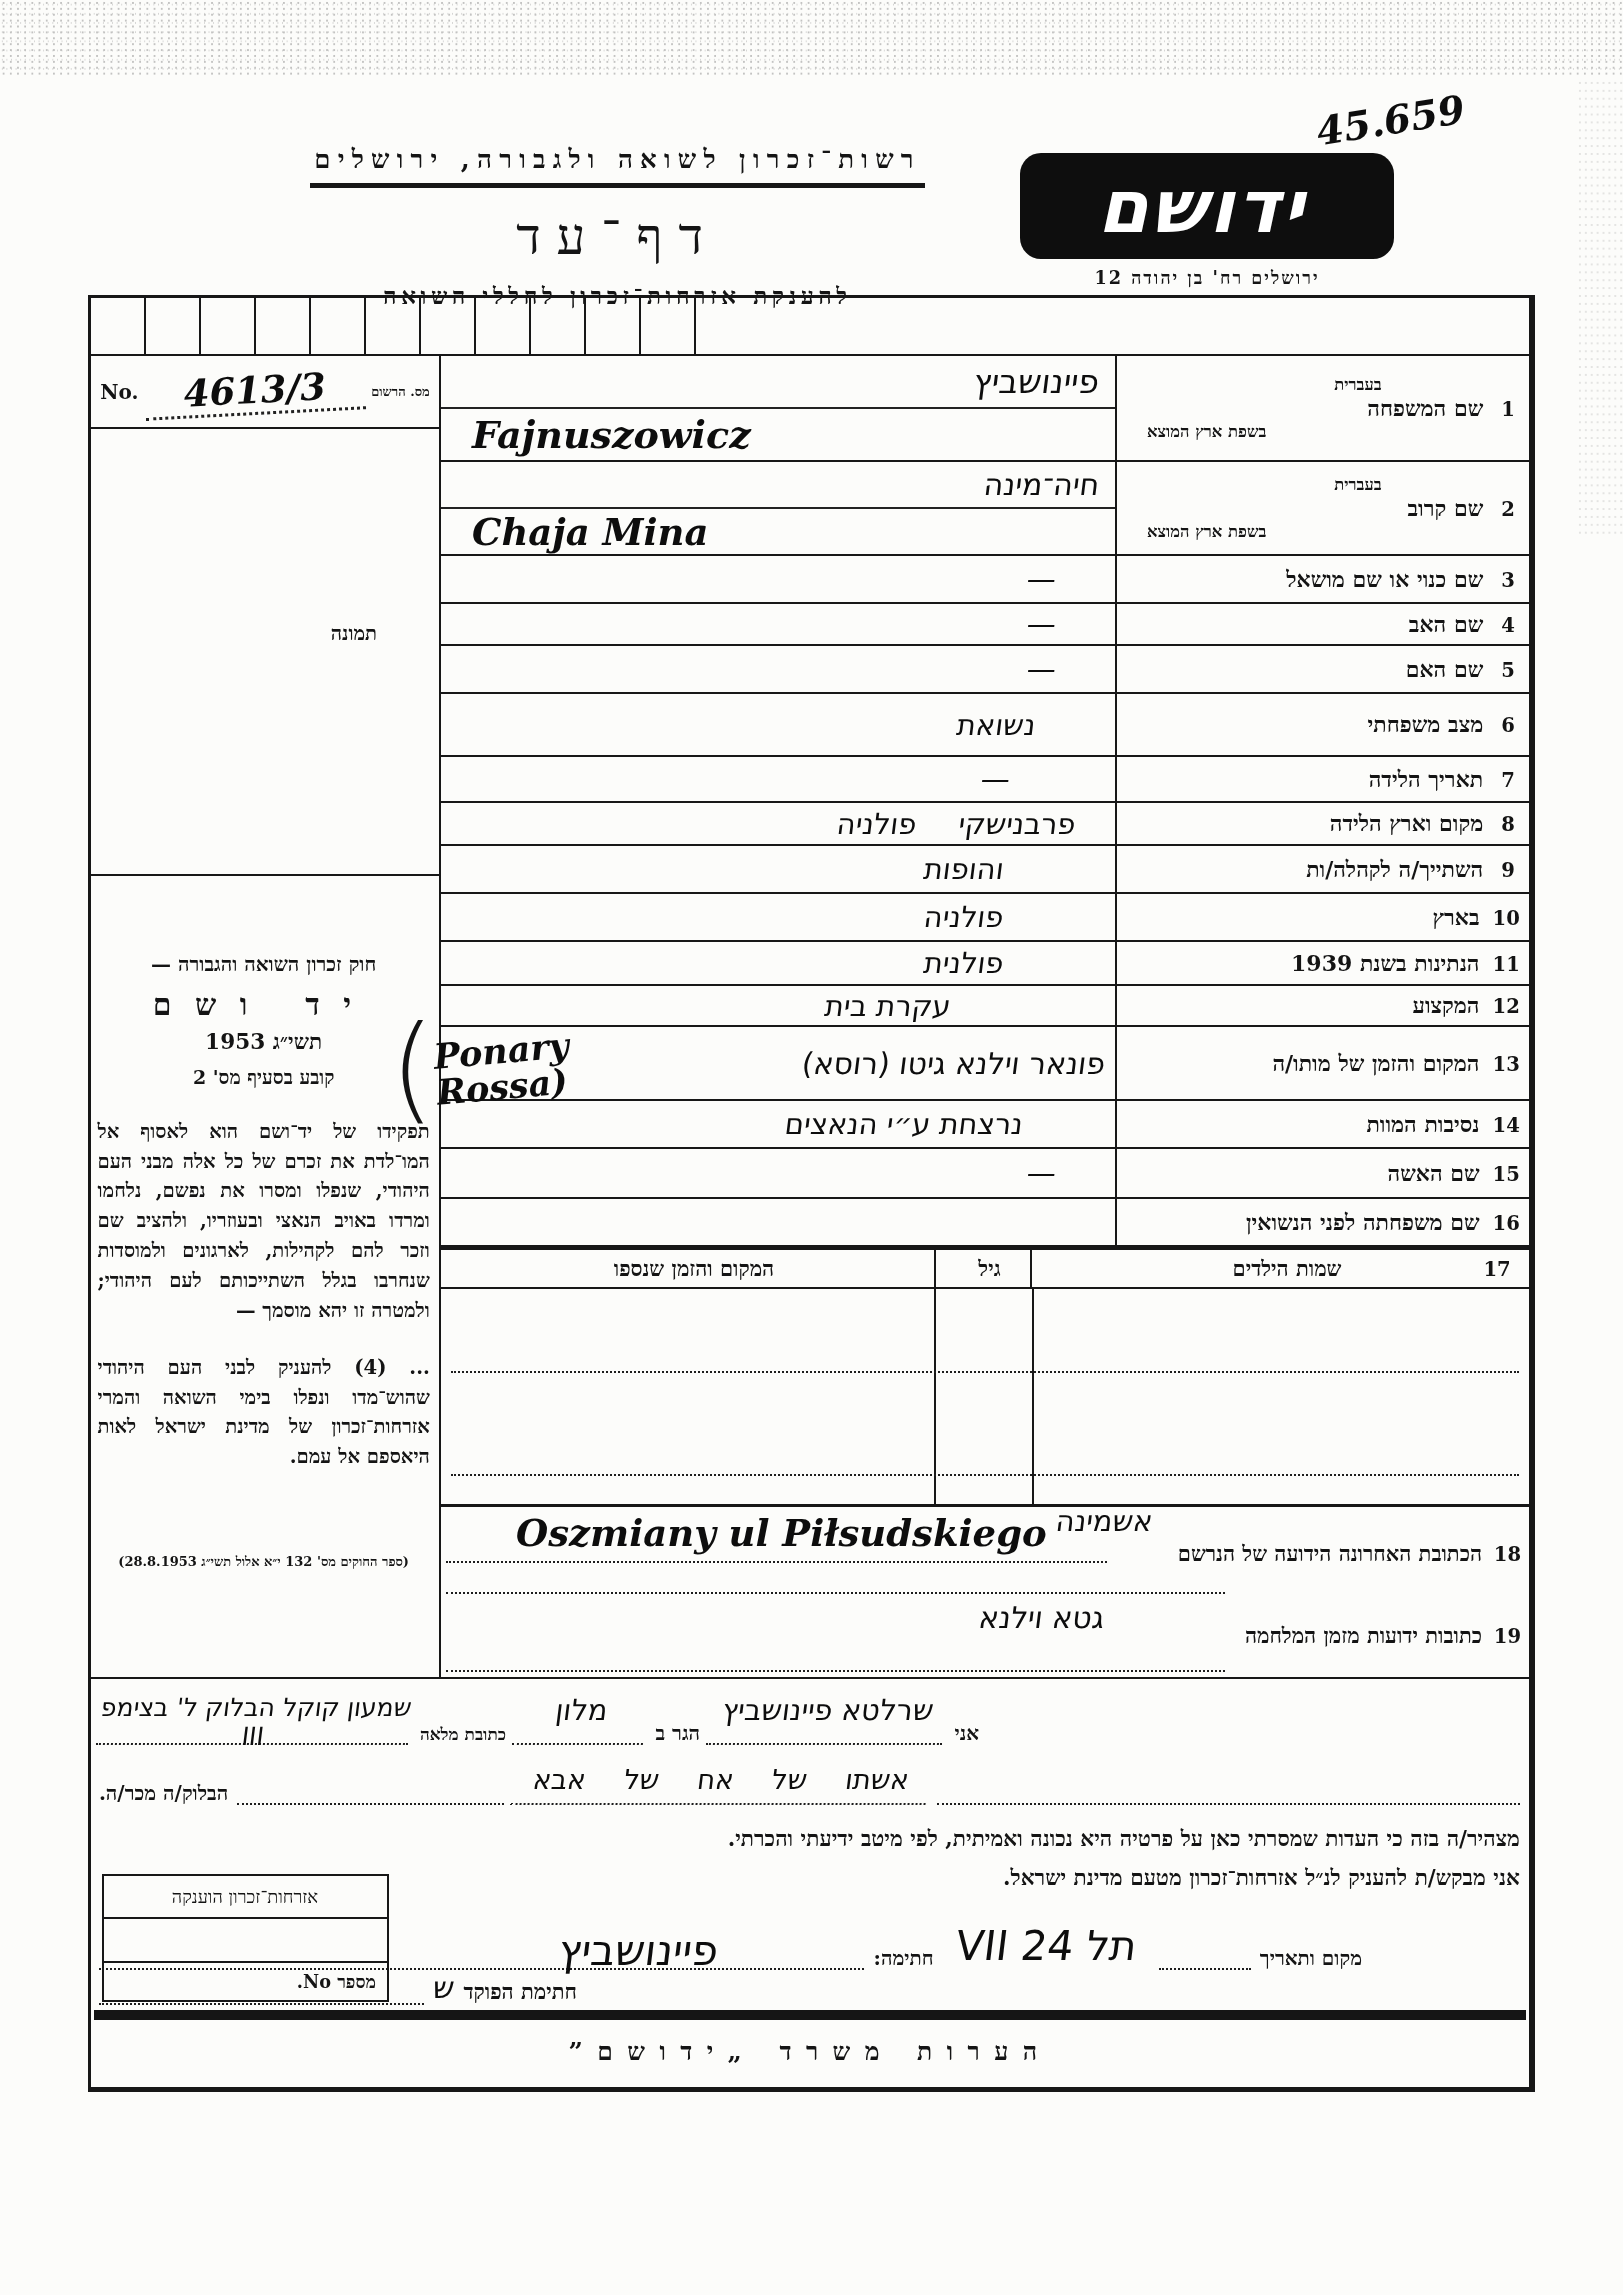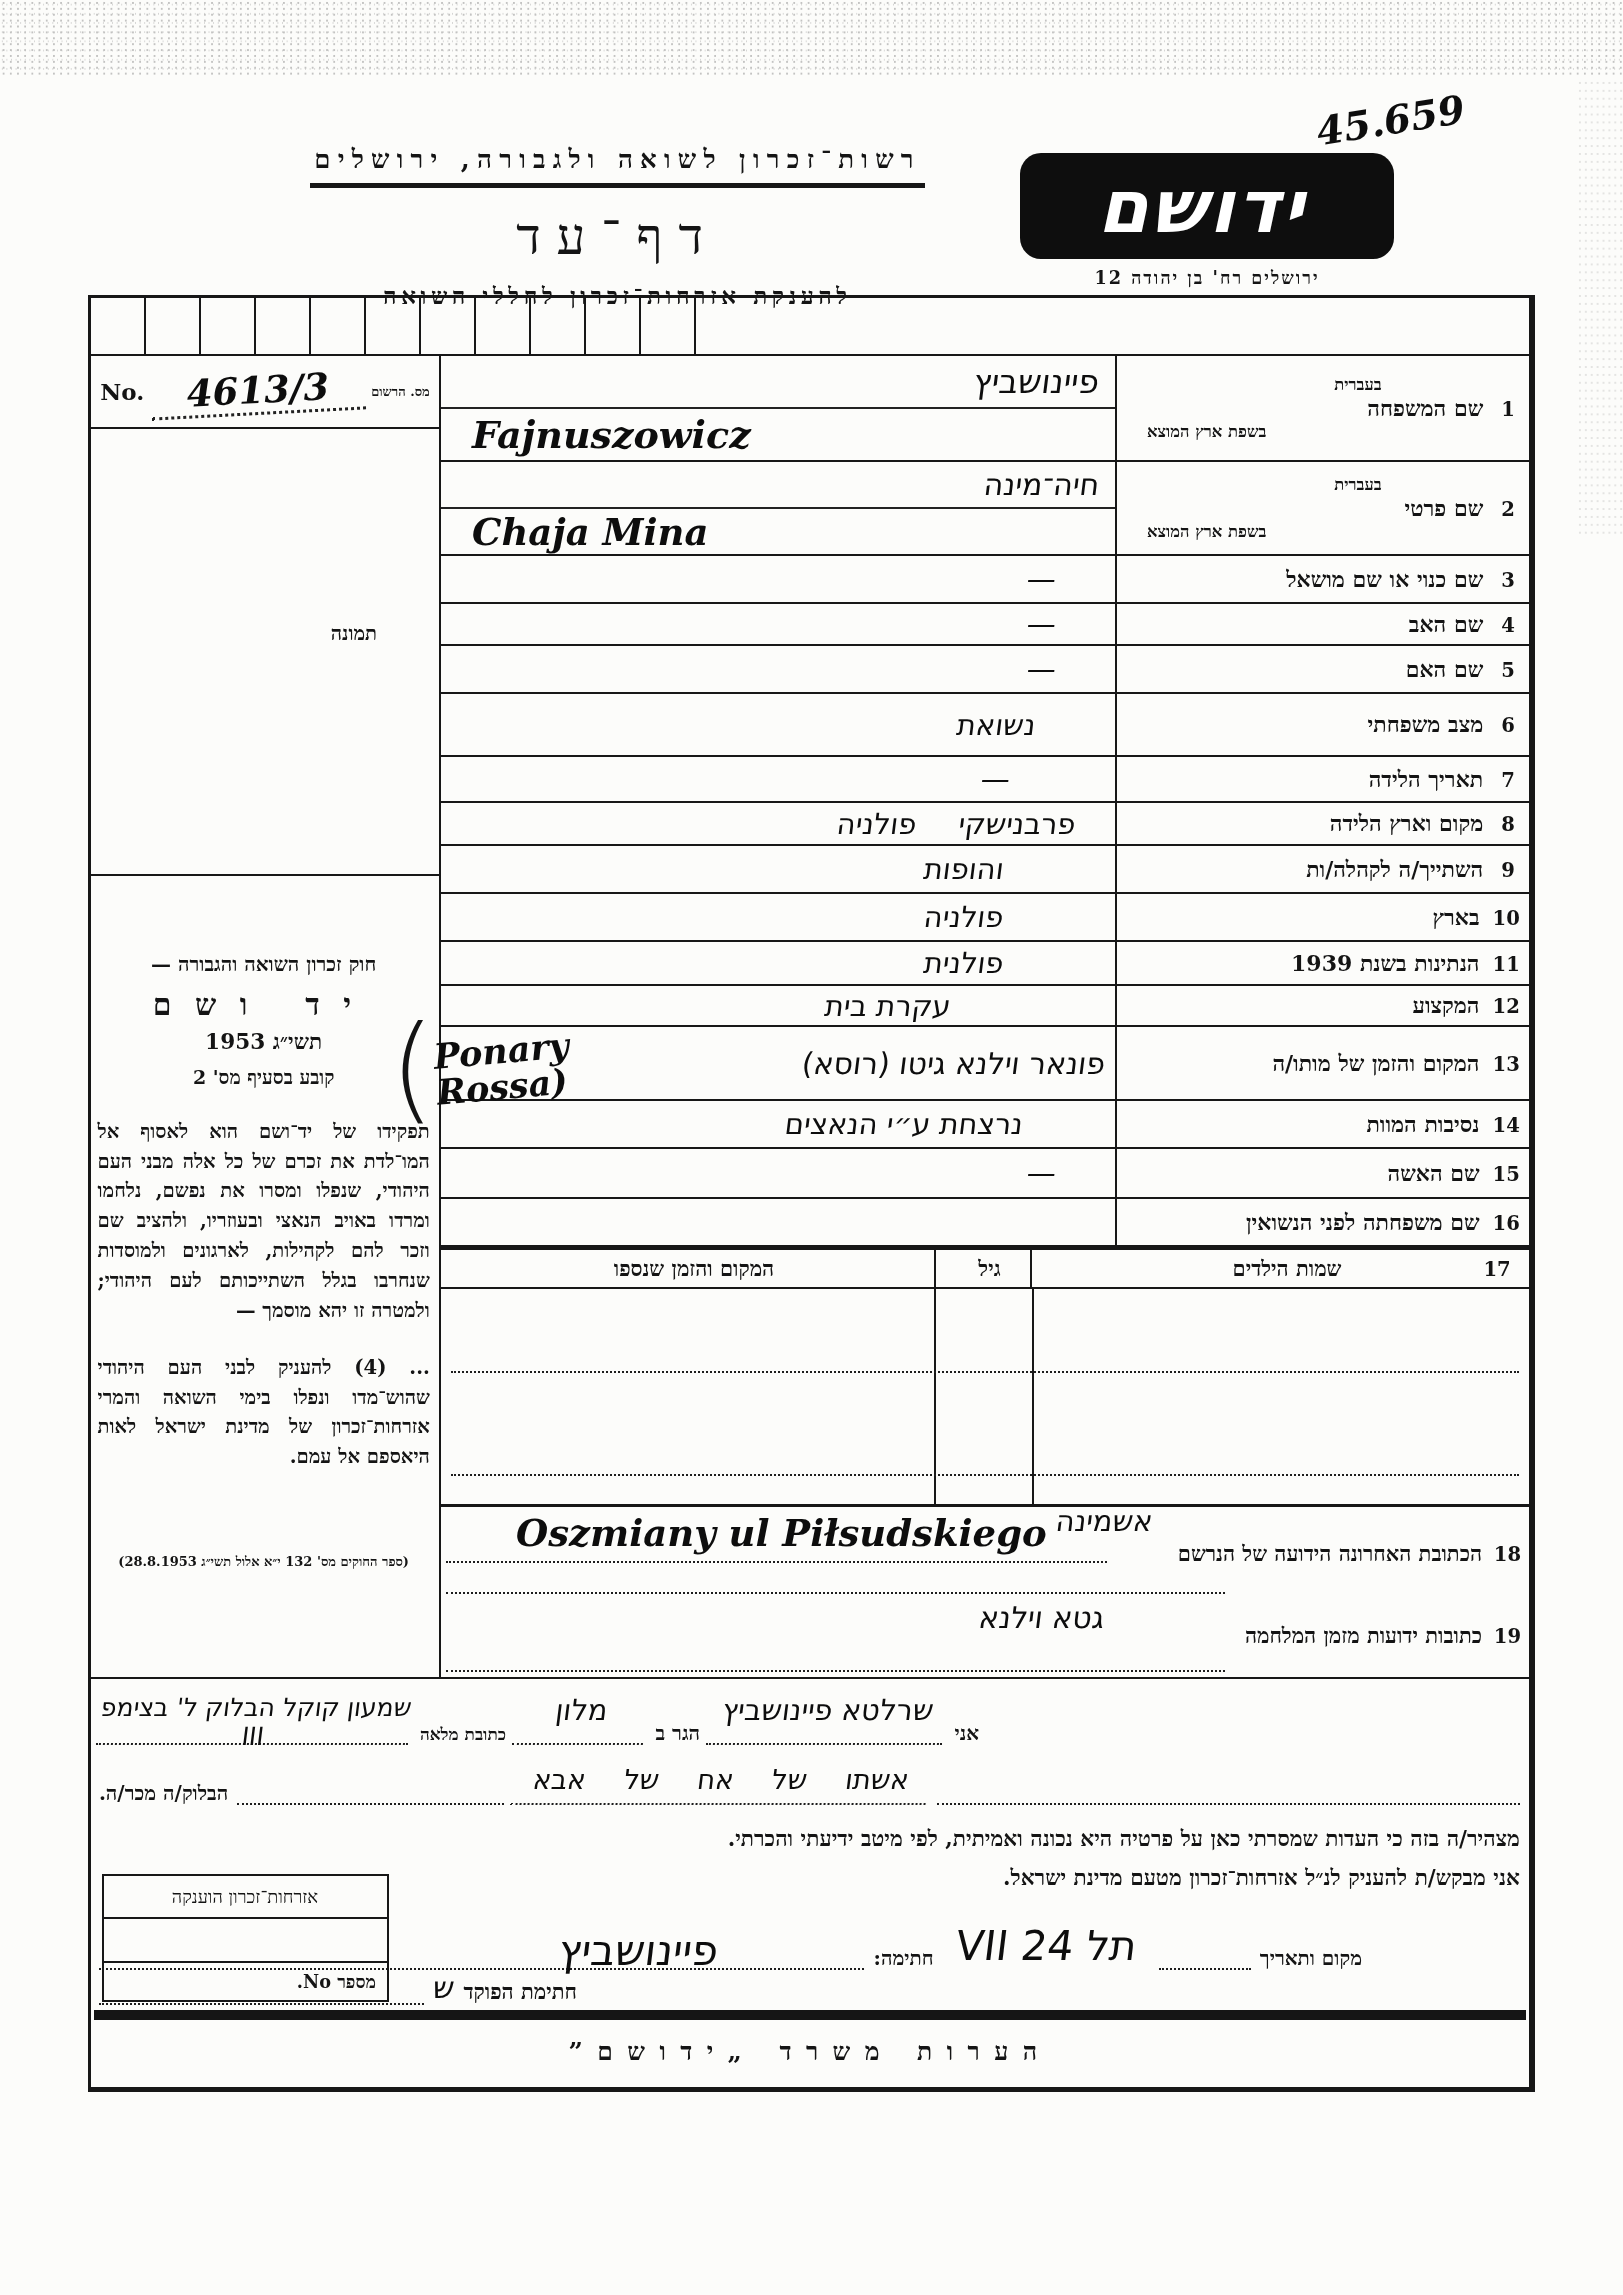--- a/index.html
+++ b/index.html
@@ -28,21 +28,21 @@
         display:inline-block;transform:skewX(-12deg);letter-spacing:2.6px;}
   .logo-addr{margin-top:7.9px;font-size:17.7px;font-weight:bold;letter-spacing:2px;direction:rtl;}
   
   .form{position:absolute;top:295px;left:88px;width:1447px;height:1797px;box-sizing:border-box;
         border:3.9px solid #171717;border-right-width:6.5px;border-bottom-width:5.2px;}
   .tally{height:58px;border-bottom:2.6px solid #171717;display:flex;box-sizing:border-box;}
   .tcell{width:55px;border-right:2px solid #171717;box-sizing:border-box;}
   
   .leftcol{position:absolute;top:58px;left:0;width:350px;height:1323px;border-right:2px solid #171717;box-sizing:border-box;}
   .nobox{height:73px;border-bottom:2px solid #171717;display:flex;align-items:center;padding:0 9.2px;box-sizing:border-box;}
-  .nobox .no{font-size:23px;font-weight:bold;}
+  .nobox .no{font-size:20px;font-weight:bold;}
   .nobox .hno{flex:1;text-align:center;font-family:"DejaVu Serif",serif;font-style:italic;font-weight:600;
         font-size:37px;border-bottom:3.3px dotted #222;margin:0 6.5px;transform:rotate(-3deg);}
   .nobox .reg{font-size:13px;font-weight:bold;}
   .photobox{height:445px;border-bottom:2px solid #171717;position:relative;}
   .photobox span{position:absolute;top:193px;right:62px;font-size:19.6px;font-weight:bold;}
   .lawblock{padding:34px 9.2px 0 6.5px;direction:rtl;}
   .law-intro{font-size:20px;font-weight:bold;text-align:center;margin-top:42px;}
   .law-org{font-size:30px;font-weight:bold;letter-spacing:23.6px;text-align:center;margin-top:10.5px;}
   .law-year{font-size:21.6px;font-weight:bold;text-align:center;margin-top:7.9px;}
   .law-clause{font-size:19px;font-weight:bold;text-align:center;margin-top:11px;}
@@ -191,21 +191,21 @@
             <span class="hand he" style="font-size:30px">חיה־מינה</span>
           </div>
           <div class="half bot">
             <span class="hand la" style="font-size:37px">Chaja Mina</span>
           </div>
         </div>
         <div class="cell lab">
           <span class="sub subc">בעברית</span>
           <div class="lrow">
               <span class="num">2</span>
-              <span class="lbl">שם פרטי</span>
+              <span class="lbl">שם קרוב</span>
             </div>
           <span class="sub sube">בשפת ארץ המוצא</span>
         </div>
       </div>
 
       <div class="row" style="height:48px">
         <div class="cell write" style="padding-right:59px">
             <span class="hand he hv">—</span>
           </div>
         <div class="cell lab">

